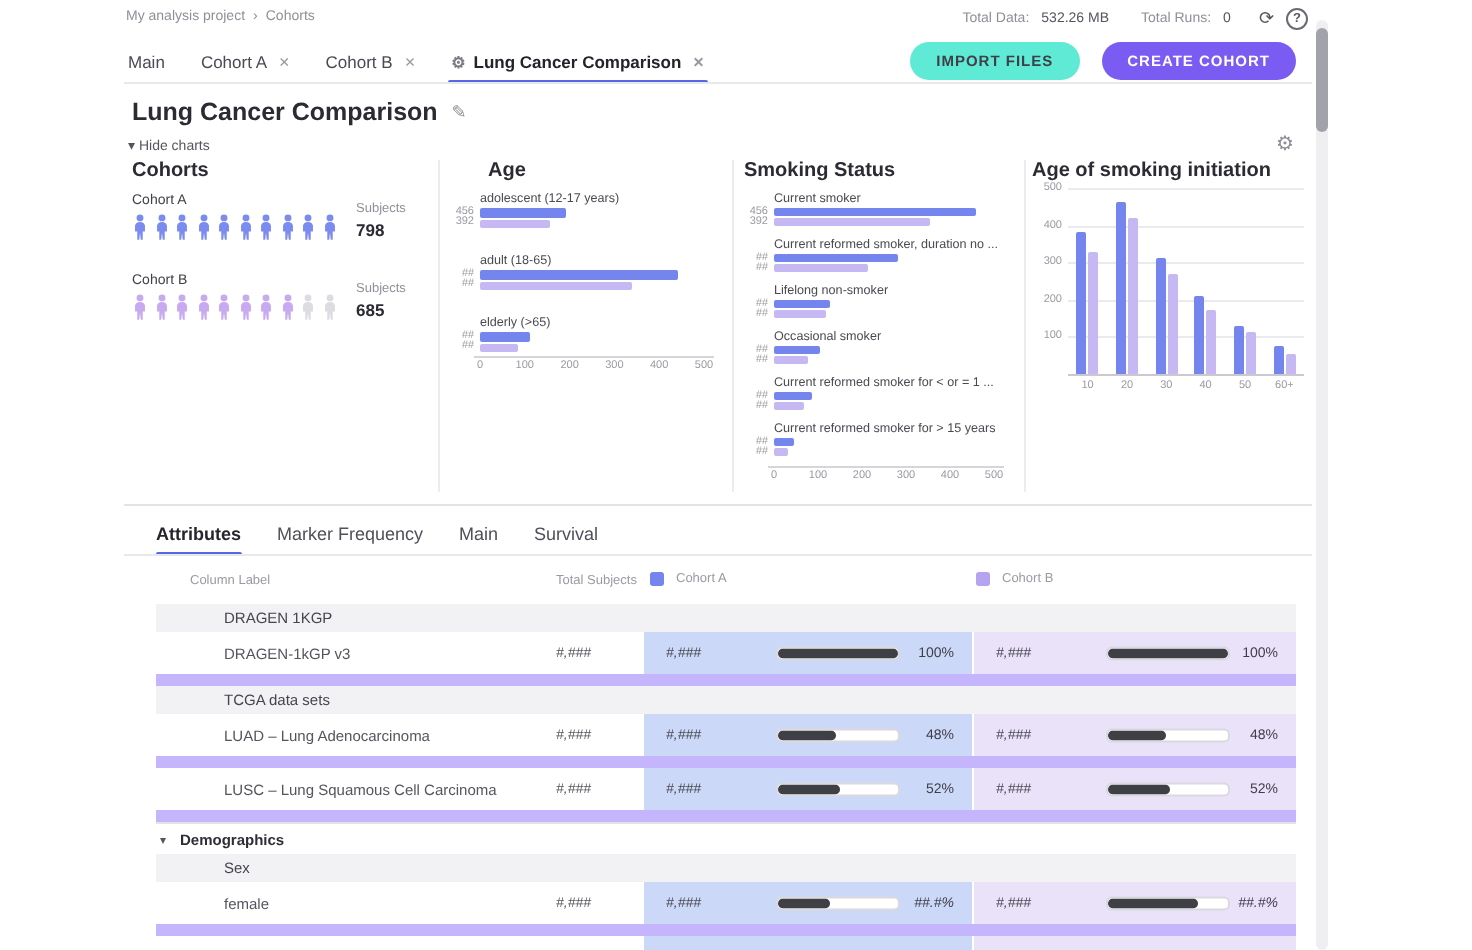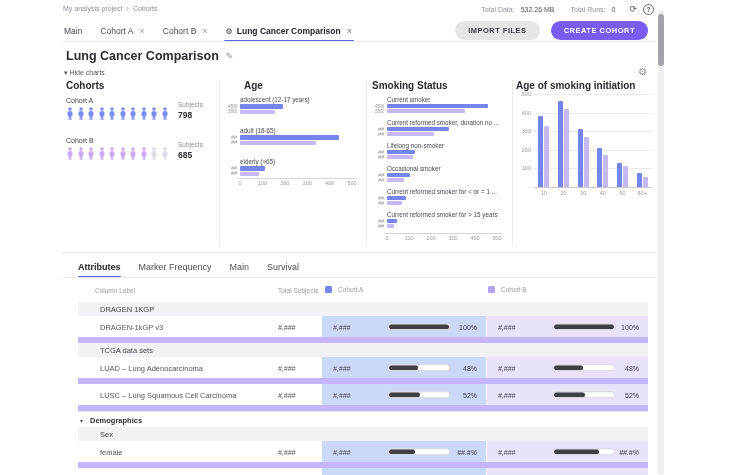--- a/index.html
+++ b/index.html
@@ -14,21 +14,21 @@
   
   .tabbar{position:absolute;left:62px;top:23px;display:flex;gap:14px;align-items:flex-end;height:19px;}
   .tab{position:relative;display:flex;align-items:center;gap:4px;font-size:8.5px;color:#4a4a54;padding:2px 2px 6px 2px;cursor:pointer;white-space:nowrap;}
   .tab.active{color:#23232b;font-weight:700;}
   .tab-gear{font-size:8px;color:#7a7a84;}
   .tab-close{color:#9a9aa2;font-size:9px;margin-left:2px;}
   .tab-underline{position:absolute;left:0;right:0;bottom:0;height:2px;background:#5667e8;border-radius:1px;}
   .tabbar-line{position:absolute;left:62px;top:41px;width:594px;height:1px;background:#e8e8ec;}
   .topbtns{position:absolute;right:88px;top:21px;display:flex;gap:11px;}
   .pill{font-size:7.5px;font-weight:700;letter-spacing:.5px;padding:5px 13px;border-radius:11px;border:none;cursor:pointer;font-family:"Liberation Sans",sans-serif;}
-  .pill.light{background:#e5e5e5;color:#3f3f48;text-align:center;}
+  .pill.light{background:#5eead4;color:#3f3f48;text-align:center;}
   .pill.primary{background:#7a5cf2;color:#ffffff;}
   
   .page-title{position:absolute;left:66px;top:49px;font-size:12.5px;font-weight:700;color:#2b2b33;display:flex;gap:7px;align-items:center;}
   .pencil{font-size:9px;color:#8f8f98;font-weight:400;cursor:pointer;}
   .hide-charts{position:absolute;left:64px;top:69px;font-size:7px;color:#55555e;cursor:pointer;}
   
   .panel{position:absolute;}
   .panel h3{margin:0;font-size:10px;font-weight:700;color:#2b2b33;position:absolute;left:0;top:0;white-space:nowrap;}
   .vdiv{position:absolute;top:80px;width:1px;height:166px;background:#ececf0;}
   .chart-gear{position:absolute;left:638px;top:66px;font-size:10px;color:#8f8f98;cursor:pointer;}
@@ -64,21 +64,21 @@
   .thead .h1{position:absolute;left:17px;top:3px;}
   .thead .h2{position:absolute;left:200px;top:3px;}
   .legend{position:absolute;top:2px;display:flex;gap:6px;align-items:center;}
   .legend .sq{width:7px;height:7px;border-radius:1.5px;}
   .trows{position:absolute;left:78px;top:302px;width:570px;}
   .trow{position:relative;width:100%;}
   .trow.group{height:15px;border-top:1px solid #e2e2e7;}
   .trow.subgroup{height:14px;background:#f2f2f4;}
   .trow.data{height:21px;border-bottom:6px solid #c4b5fd;}
   .caret{position:absolute;left:2px;top:50%;transform:translateY(-50%);font-size:6px;color:#55555e;}
-  .rlabel{position:absolute;left:22px;top:50%;transform:translateY(-50%);font-size:7.5px;color:#55555e;white-space:nowrap;}
+  .rlabel{position:absolute;left:34px;top:50%;transform:translateY(-50%);font-size:7.5px;color:#55555e;white-space:nowrap;}
   .group .rlabel{left:12px;font-weight:700;color:#2e2e36;}
   .subgroup .rlabel{color:#45454e;}
   .rtotal{position:absolute;left:200px;top:50%;transform:translateY(-50%);font-size:7px;color:#55555c;}
   .tcell{position:absolute;top:0;bottom:0;}
   .tcell .cval{position:absolute;left:11px;top:50%;transform:translateY(-50%);font-size:7px;color:#4a4a52;}
   .tcell .cbar{position:absolute;left:66px;top:50%;transform:translateY(-50%);width:60px;height:5.5px;background:#ffffff;border:0.5px solid #d9d9df;border-radius:3px;overflow:hidden;}
   .tcell .cfill{height:100%;border-radius:3px;}
   .tcell .cpct{position:absolute;right:9px;top:50%;transform:translateY(-50%);font-size:7px;color:#3f3f48;}
   .ph{font-style:italic;}
   

